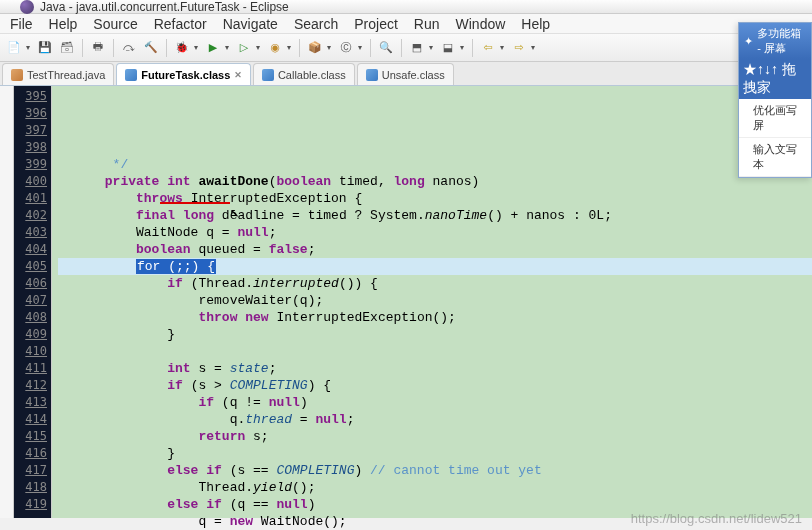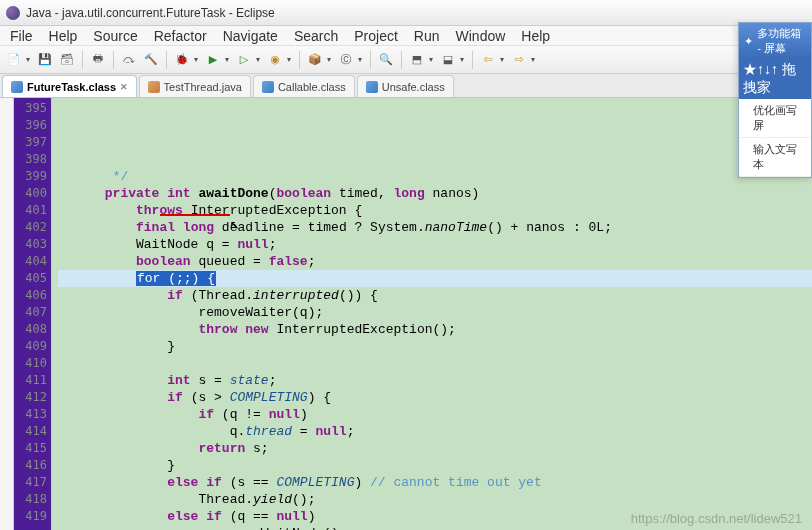--- a/index.html
+++ b/index.html
@@ -6,26 +6,26 @@
   body {
     font-family: "Segoe UI", Tahoma, sans-serif;
     font-size: 12px;
     background: #f0f0f0;
     width: 812px;
     height: 530px;
     overflow: hidden;
     position: relative;
   }
   .titlebar {
-    height: 26px;
+    height: 14px;
     background: linear-gradient(#fdfdfd, #e8e8e8);
     border-bottom: 1px solid #ccc;
     display: flex;
     align-items: center;
-    padding-left: 6px;
+    padding-left: 20px;
     font-size: 12px;
     color: #333;
   }
   .titlebar .eclipse-ico {
     width: 14px; height: 14px;
     border-radius: 50%;
     background: radial-gradient(circle at 30% 30%, #8b6db8, #4a3a6b);
     margin-right: 6px;
   }
   .menubar {
@@ -92,29 +92,30 @@
     border-radius: 2px;
   }
   .tab-ico.j { background: linear-gradient(135deg,#e0a66b,#c47b3b); }
   .editor-area {
     display: flex;
     height: calc(530px - 26px - 20px - 28px - 24px);
     background: #c5e0c2;
   }
   .gutter {
     width: 38px;
-    background: #4c1d95;
+    background: #0f172a;
     border-right: 1px solid #ccc;
     font-family: Consolas, monospace;
     font-size: 12px;
     color: #888;
     text-align: right;
     padding-right: 4px;
     padding-top: 2px;
     line-height: 17px;
+    text-decoration: underline;
   }
   .gutter-strip {
     width: 14px;
     background: #f5f5f5;
     border-right: 1px solid #ccc;
   }
   .code {
     flex: 1;
     font-family: Consolas, "Courier New", monospace;
     font-size: 13px;
@@ -251,28 +252,28 @@
   <div class="tb-btn">⬓</div>
     <div class="tb-drop">▾</div>
   <div class="tb-sep"></div>
   <div class="tb-btn" style="color:#c0a020">⇦</div>
     <div class="tb-drop">▾</div>
   <div class="tb-btn" style="color:#c0a020">⇨</div>
     <div class="tb-drop">▾</div>
 </div>
 
 <div class="editor-tabs">
+  <div class="tab">
+    <div class="tab-ico j"></div>
+    <span>TestThread.java</span>
+  </div>
   <div class="tab active">
     <div class="tab-ico"></div>
     <span>FutureTask.class</span>
     <span style="font-size:9px;color:#888">✕</span>
-  </div>
-  <div class="tab">
-    <div class="tab-ico j"></div>
-    <span>TestThread.java</span>
   </div>
   <div class="tab">
     <div class="tab-ico"></div>
     <span>Callable.class</span>
   </div>
   <div class="tab">
     <div class="tab-ico"></div>
     <span>Unsafe.class</span>
   </div>
 </div>

